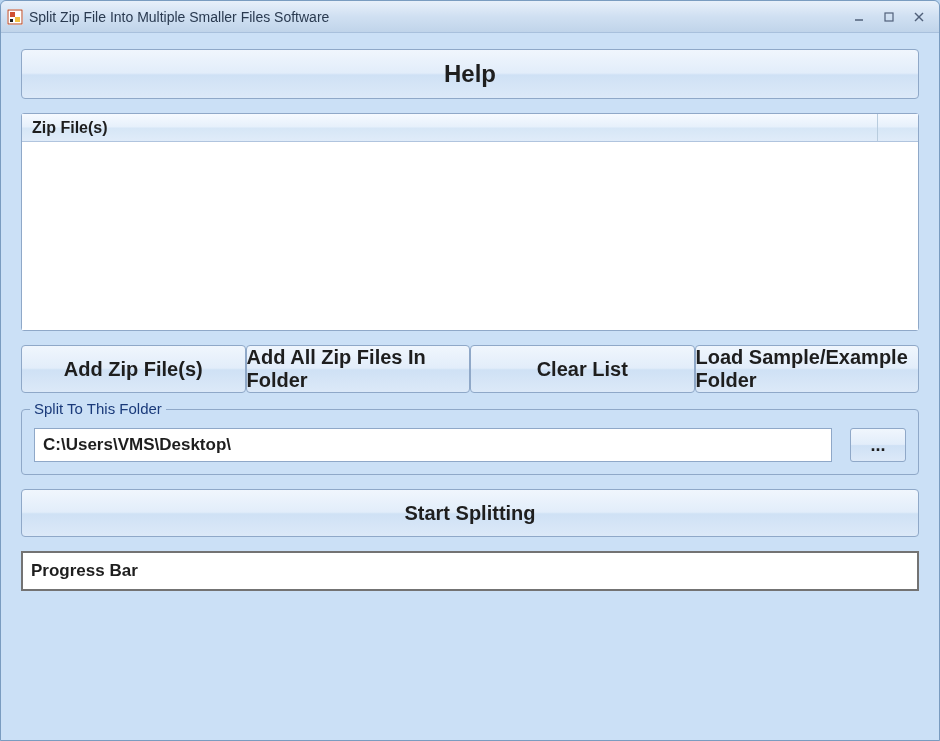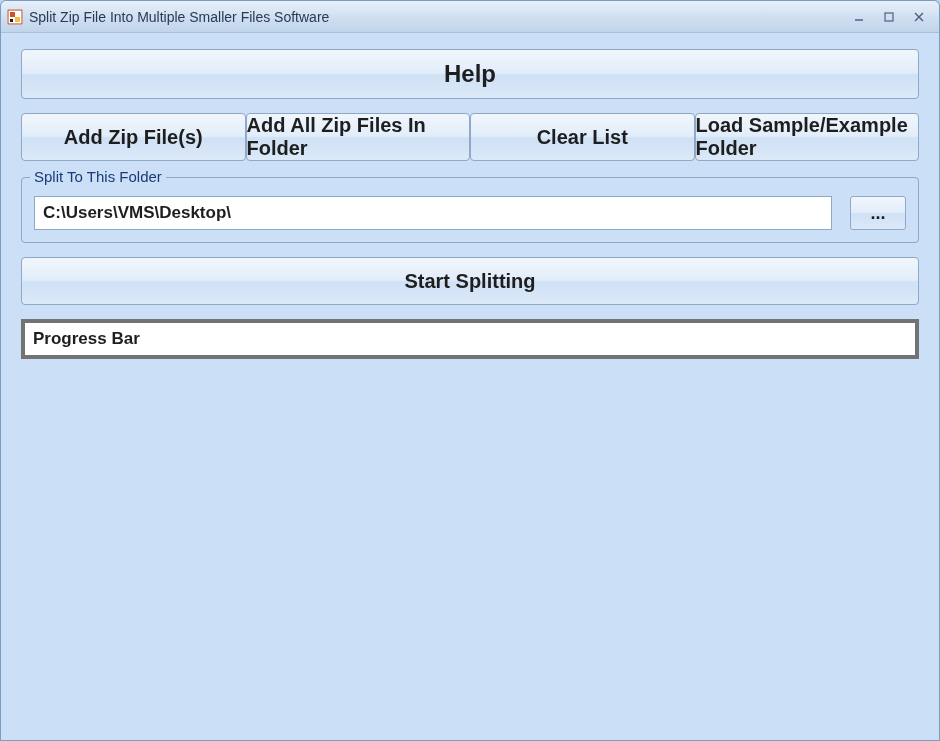--- a/index.html
+++ b/index.html
@@ -183,21 +183,21 @@
     font-size: 20px;
     font-weight: bold;
     color: #1e1e1e;
     cursor: pointer;
     display: flex;
     align-items: center;
     justify-content: center;
     margin-bottom: 14px;
   }
   .progress-box {
-    border: 4px solid #737373;
+    border: 2px solid #737373;
     background: #ffffff;
     height: 40px;
     display: flex;
     align-items: center;
     padding: 0 8px;
     font-size: 17px;
     font-weight: bold;
     color: #1e1e1e;
   }
 </style>
@@ -234,20 +234,27 @@
             <line x1="10" y1="2" x2="2" y2="10" stroke="#50607a" stroke-width="1.5"></line>
           </svg>
       </div>
     </div>
   </div>
 
   <div class="client">
 
     <div class="big-button">Help</div>
 
+    <div class="listbox">
+      <div class="list-header">
+        <div class="col-header col-main">Zip File(s)</div>
+        <div class="col-header col-end"></div>
+      </div>
+      <div class="list-body"></div>
+    </div>
 
     <div class="btn-grid">
       <div class="mid-button">Add Zip File(s)</div>
       <div class="mid-button">Add All Zip Files In Folder</div>
       <div class="mid-button">Clear List</div>
       <div class="mid-button">Load Sample/Example Folder</div>
     </div>
 
     <div class="groupbox">
       <div class="groupbox-title">Split To This Folder</div>

